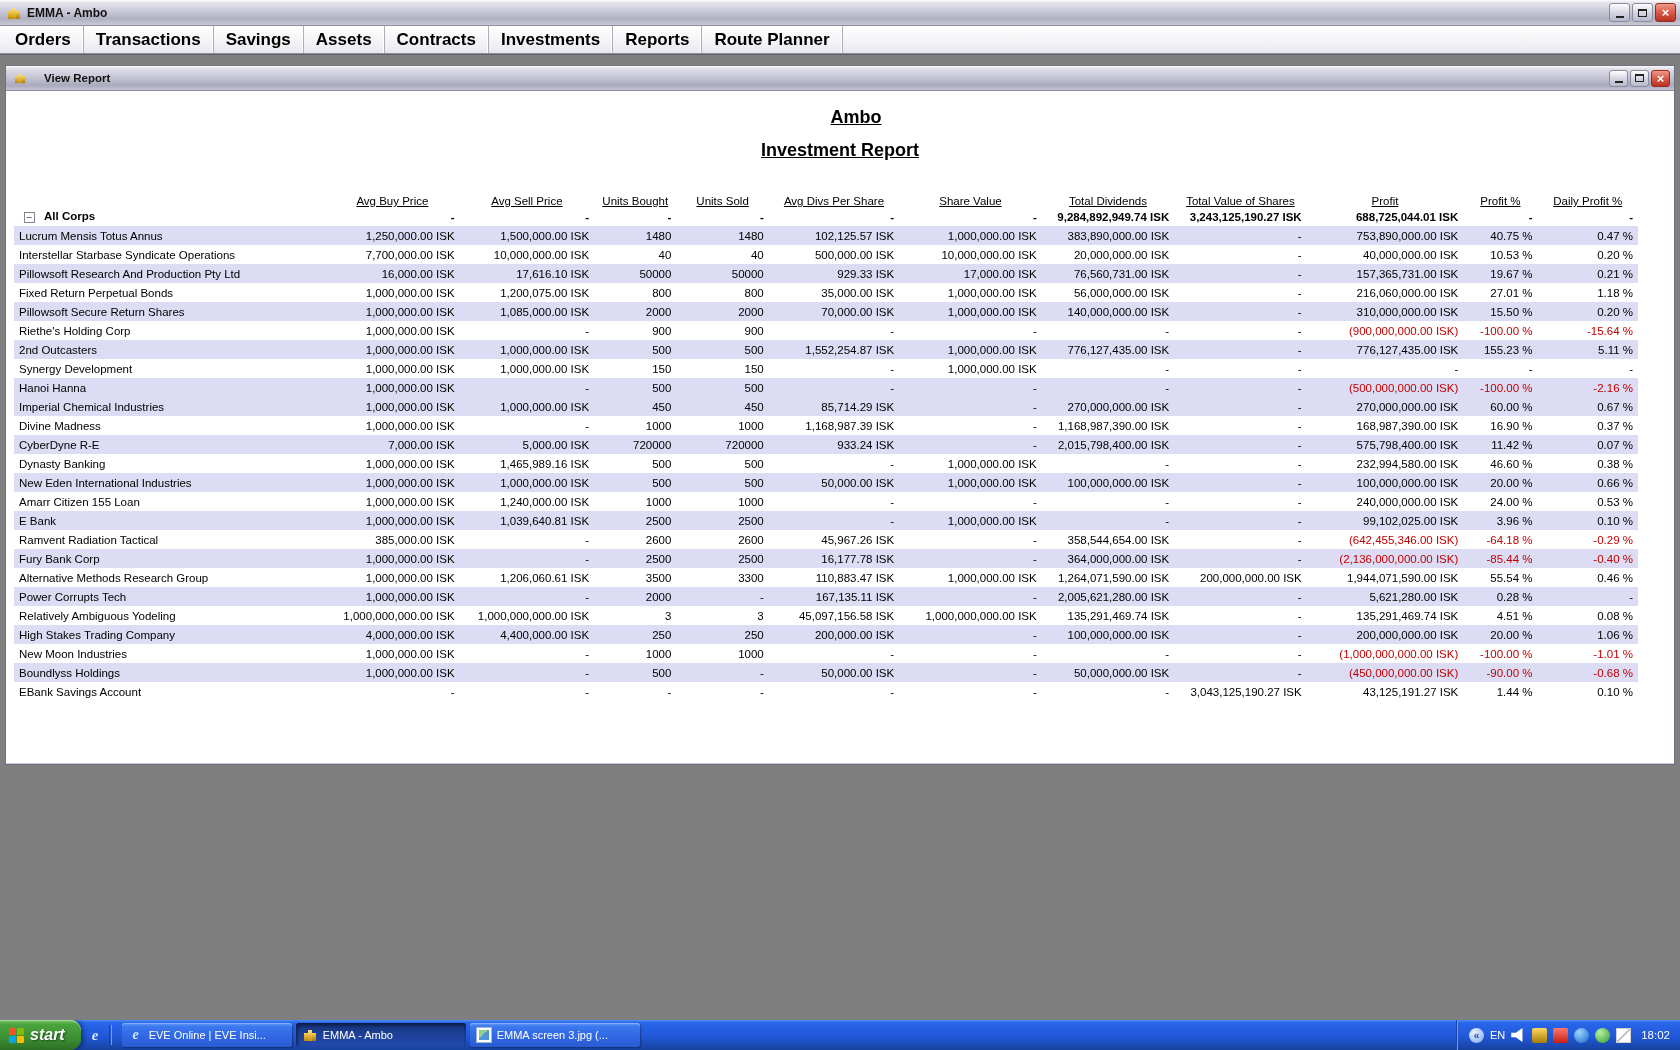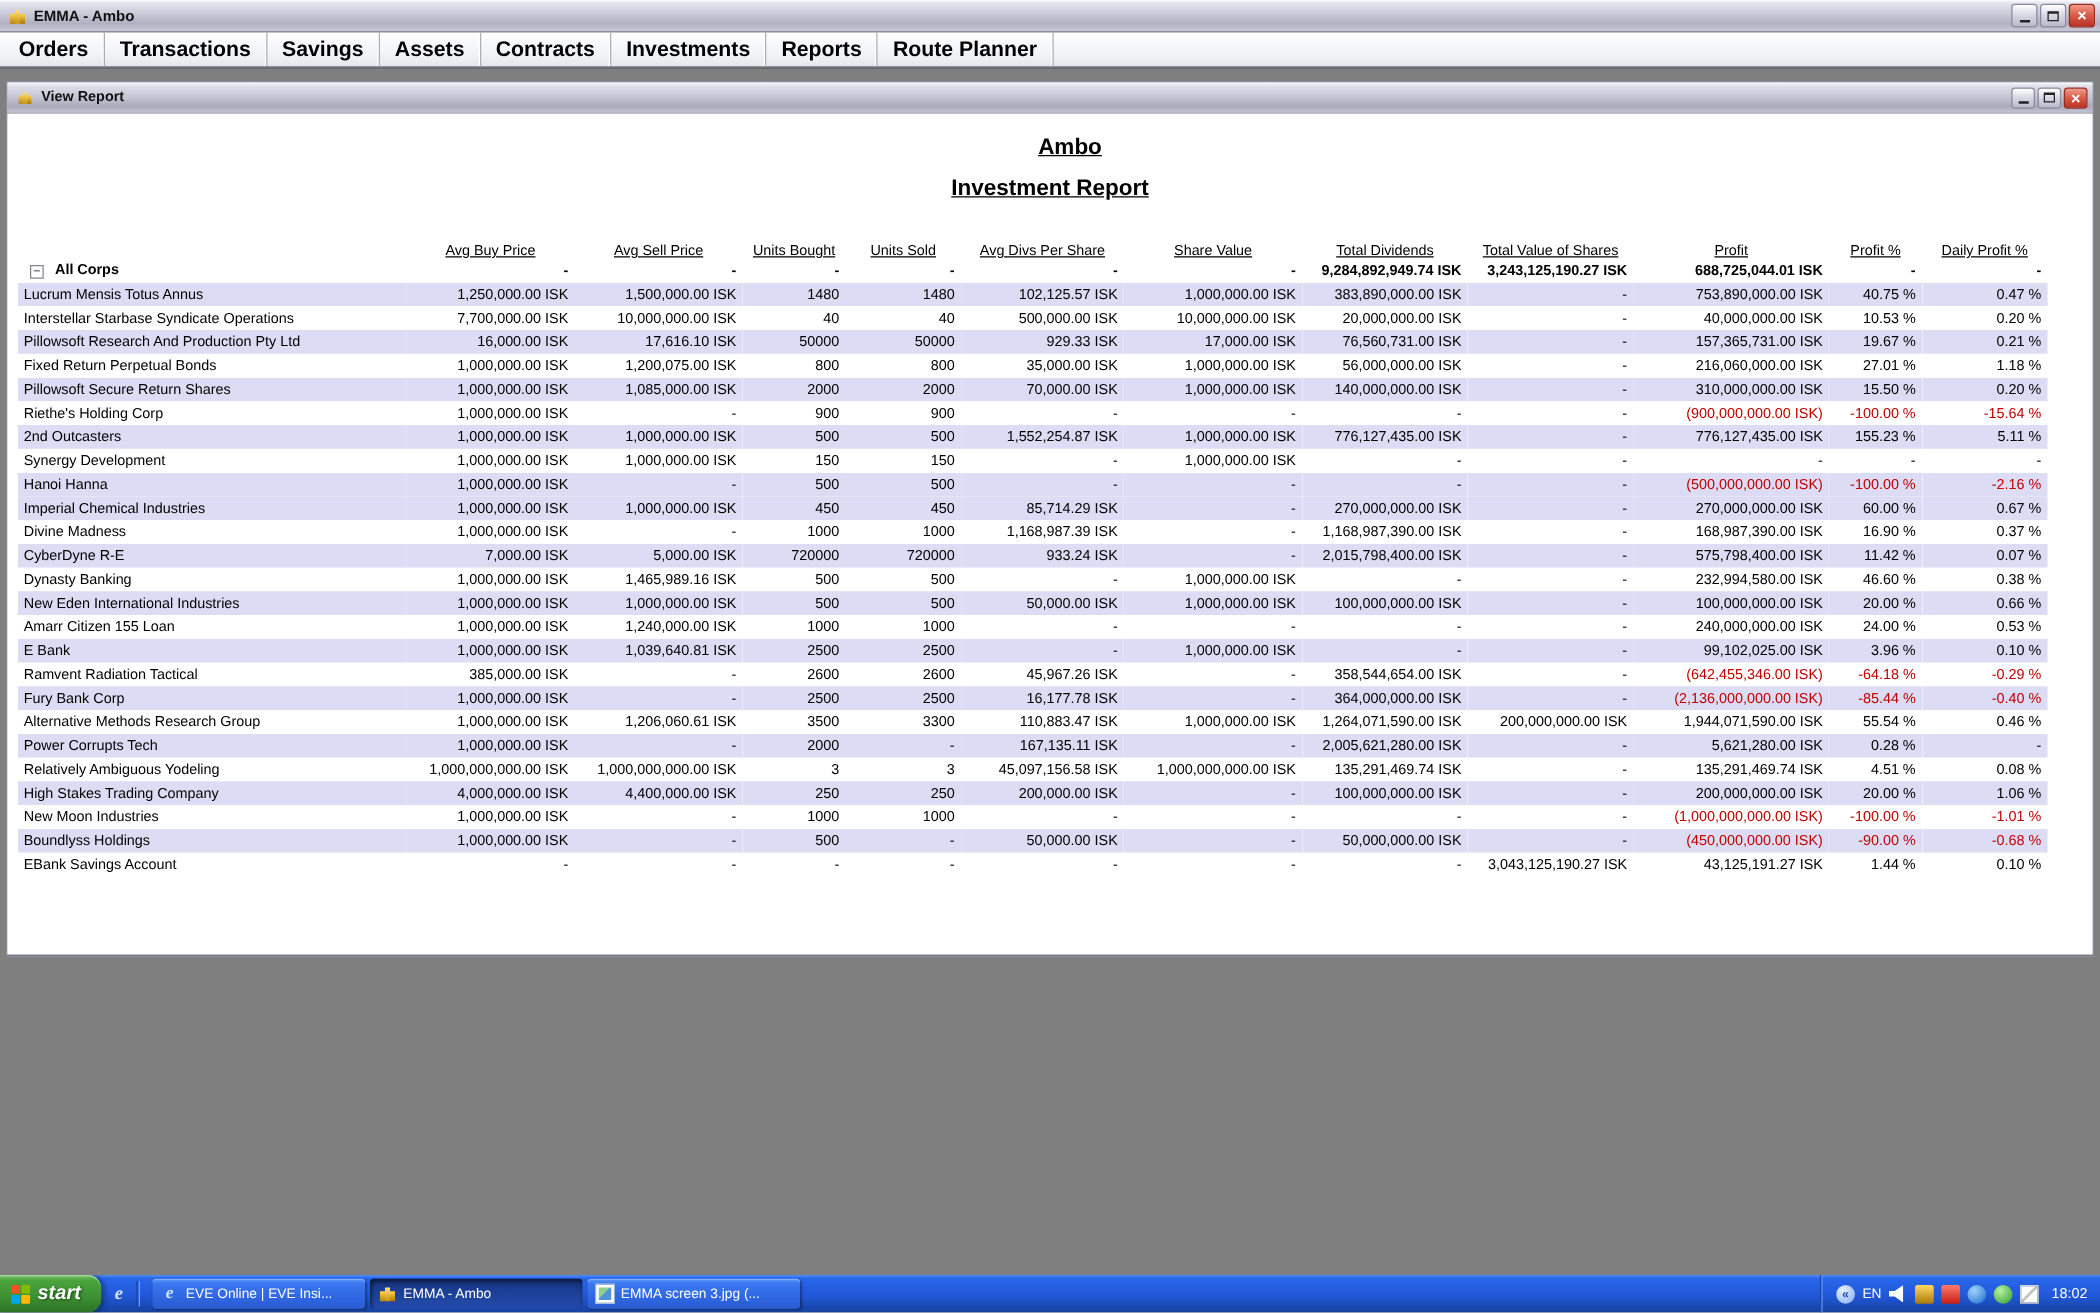--- a/index.html
+++ b/index.html
@@ -39,21 +39,21 @@
     color:#000; border-right:1px solid #aeaeb8; box-shadow:inset -1px 0 0 #ffffff; cursor:default; }
 
   
   .mdi { flex:1 1 auto; background:#7f7f7f; border-top:1px solid #5f5f6a; padding:10px 5px; position:relative; }
 
   
   .child-window { height:700px; background:#fff;
     border:1px solid #6f7080; box-shadow:inset 0 0 0 1px #c9c9d6; }
   .child-titlebar { height:25px; display:flex; align-items:center; padding:0 4px;
     background:linear-gradient(180deg,#fbfbfd 0%,#dfdfea 12%,#c3c3d3 50%,#aaaabd 80%,#c3c3d1 100%);
-    border-bottom:1px solid #8e8ea0; }
+    border-bottom:1px solid #8e8ea0;gap:11px; }
   .child-titlebar .title-text { font-size:11.5px; }
   .child-body { height:672px; background:#fff; overflow:hidden; }
 
   .report-title, .report-subtitle { text-align:center; font-weight:700; font-size:18px;
     text-decoration:underline; color:#000; }
   .report-title { margin-top:16px;margin-left:32px; }
   .report-subtitle { margin-top:12px; }
 
   
   table.report { margin:26px 0 0 8px; border-collapse:collapse; table-layout:fixed;

